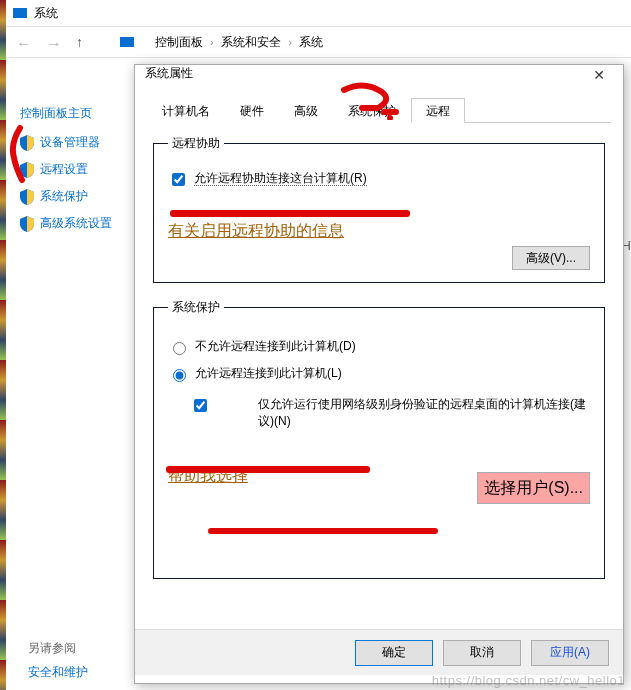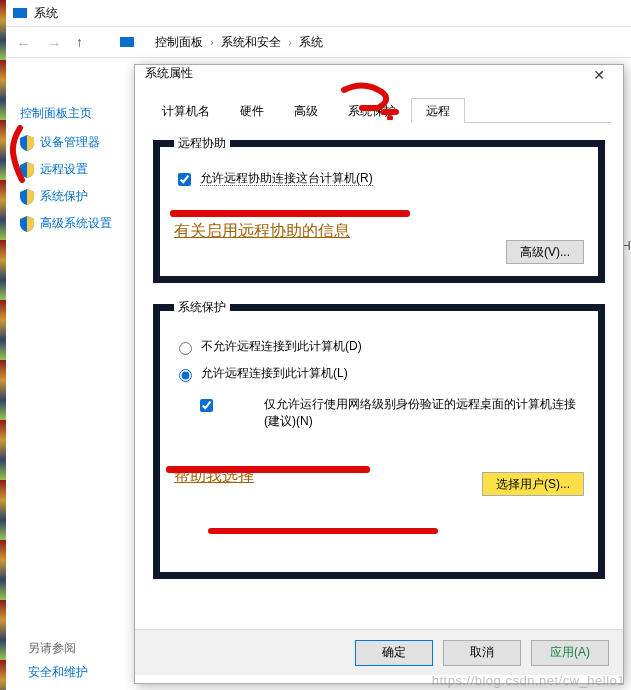--- a/index.html
+++ b/index.html
@@ -30,39 +30,39 @@
   .dialog { position: absolute; left: 134px; top: 64px; width: 490px; height: 620px; background: #fff; border: 1px solid #aaa; box-shadow: 2px 2px 12px rgba(0,0,0,.3); }
   .dlg-title { height: 32px; display: flex; align-items: flex-start; justify-content: space-between; padding: 0 10px; font-size: 12px; }
   .close-x { font-size: 14px; color: #333; cursor: pointer; padding: 2px 8px; }
   
   .tabs { display: flex; border-bottom: 1px solid #ccc; margin: 0 12px; height: 26px; }
   .tab { padding: 4px 14px; border: 1px solid transparent; border-bottom: none; font-size: 12px; cursor: pointer; position: relative; top: 1px; background: #fff; }
   .tab.active { border-color: #ccc; border-bottom: 1px solid #fff; }
   
   .body-area { position: absolute; left: 12px; right: 12px; top: 62px; bottom: 50px; overflow: hidden; }
   
-  fieldset.grp { border: 7px solid #0f172a; margin: 8px 6px 16px 6px; padding: 12px 14px 16px 14px; position: relative; }
+  fieldset.grp { border: 1px solid #0f172a; margin: 8px 6px 16px 6px; padding: 12px 14px 16px 14px; position: relative; }
   fieldset.grp legend { font-size: 12px; padding: 0 4px; color: #000; }
   
   .row { display: flex; align-items: flex-start; gap: 6px; margin: 6px 0; }
   .chk { width: 13px; height: 13px; accent-color: #0a6ed1; }
   .lbl { font-size: 12px; }
   a.link { color: #a16207; text-decoration: underline; cursor: pointer; font-size: 16px; }
   
   .btn-adv { position: absolute; right: 14px; bottom: 12px; min-width: 78px; height: 24px; border: 1px solid #adadad; background: #e1e1e1; font-size: 12px; }
-  .btn-sel { float: right; min-width: 102px; height: 24px; border: 1px solid #adadad; background: #fde047; font-size: 12px; margin-top: 6px; }
+  .btn-sel { float: right; min-width: 102px; height: 32px; border: 1px solid #adadad; background: #fca5a5; font-size: 16px; margin-top: 6px; }
   
   .radio-row { display: flex; align-items: center; gap: 6px; margin: 10px 0; }
   .rad { width: 13px; height: 13px; accent-color: #0a6ed1; }
   .indent { margin-left: 22px; gap: 48px; }
   
   .dlg-buttons { position: absolute; left: 0; right: 0; bottom: 8px; height: 46px; border-top: 1px solid #ddd; background: #f0f0f0; display: flex; align-items: center; justify-content: flex-end; gap: 10px; padding-right: 14px; }
   .dlg-btn { min-width: 78px; height: 26px; border: 1px solid #adadad; background: #e1e1e1; font-size: 12px; }
   .dlg-btn.primary { border: 1px solid #0078d7; }
-  .dlg-btn:disabled { color: #15803d; }
+  .dlg-btn:disabled { color: #1d4ed8; }
   
   .gh-strip { position: absolute; right: 0; top: 238px; color: #666; font-size: 13px; }
   .watermark { position: absolute; right: 6px; bottom: 2px; color: rgba(120,120,120,.45); font-size: 13px; letter-spacing: .5px; }
   
   
   .anno { position: absolute; pointer-events: none; }
   .anno-red { background: #dd0808; }
 </style>
 </head>
 <body>

